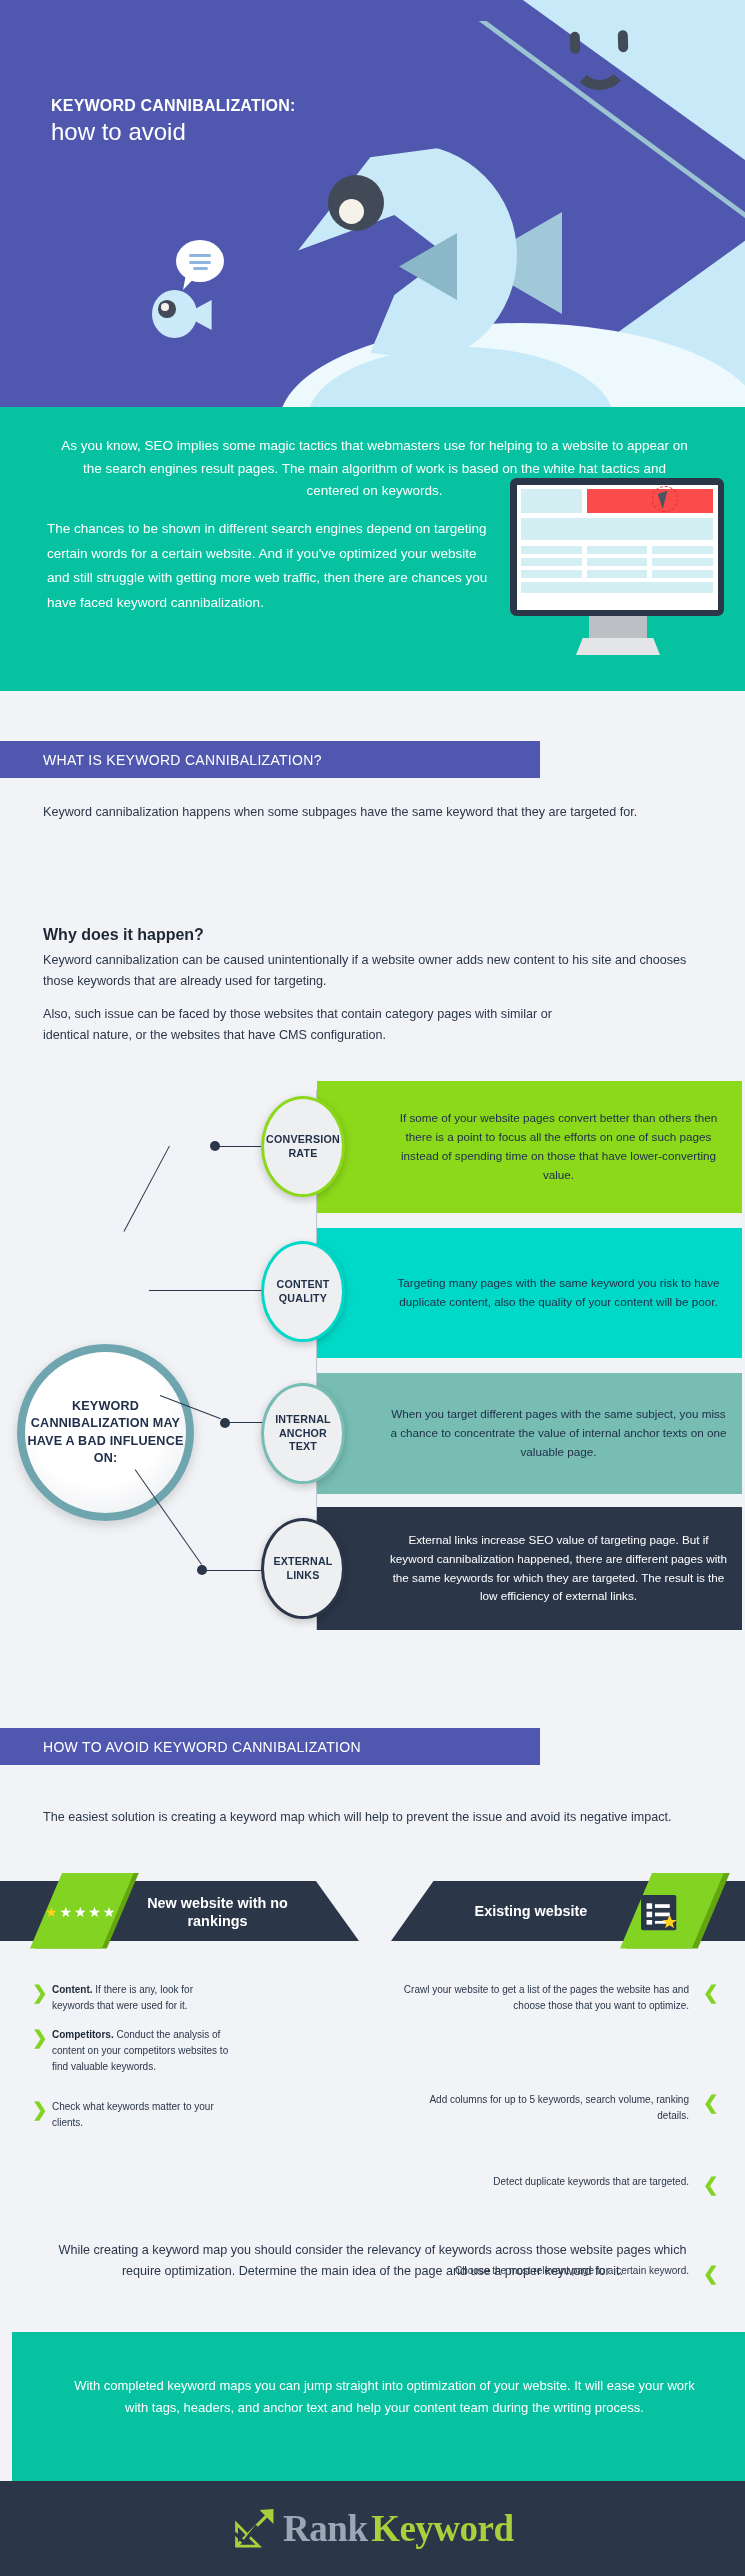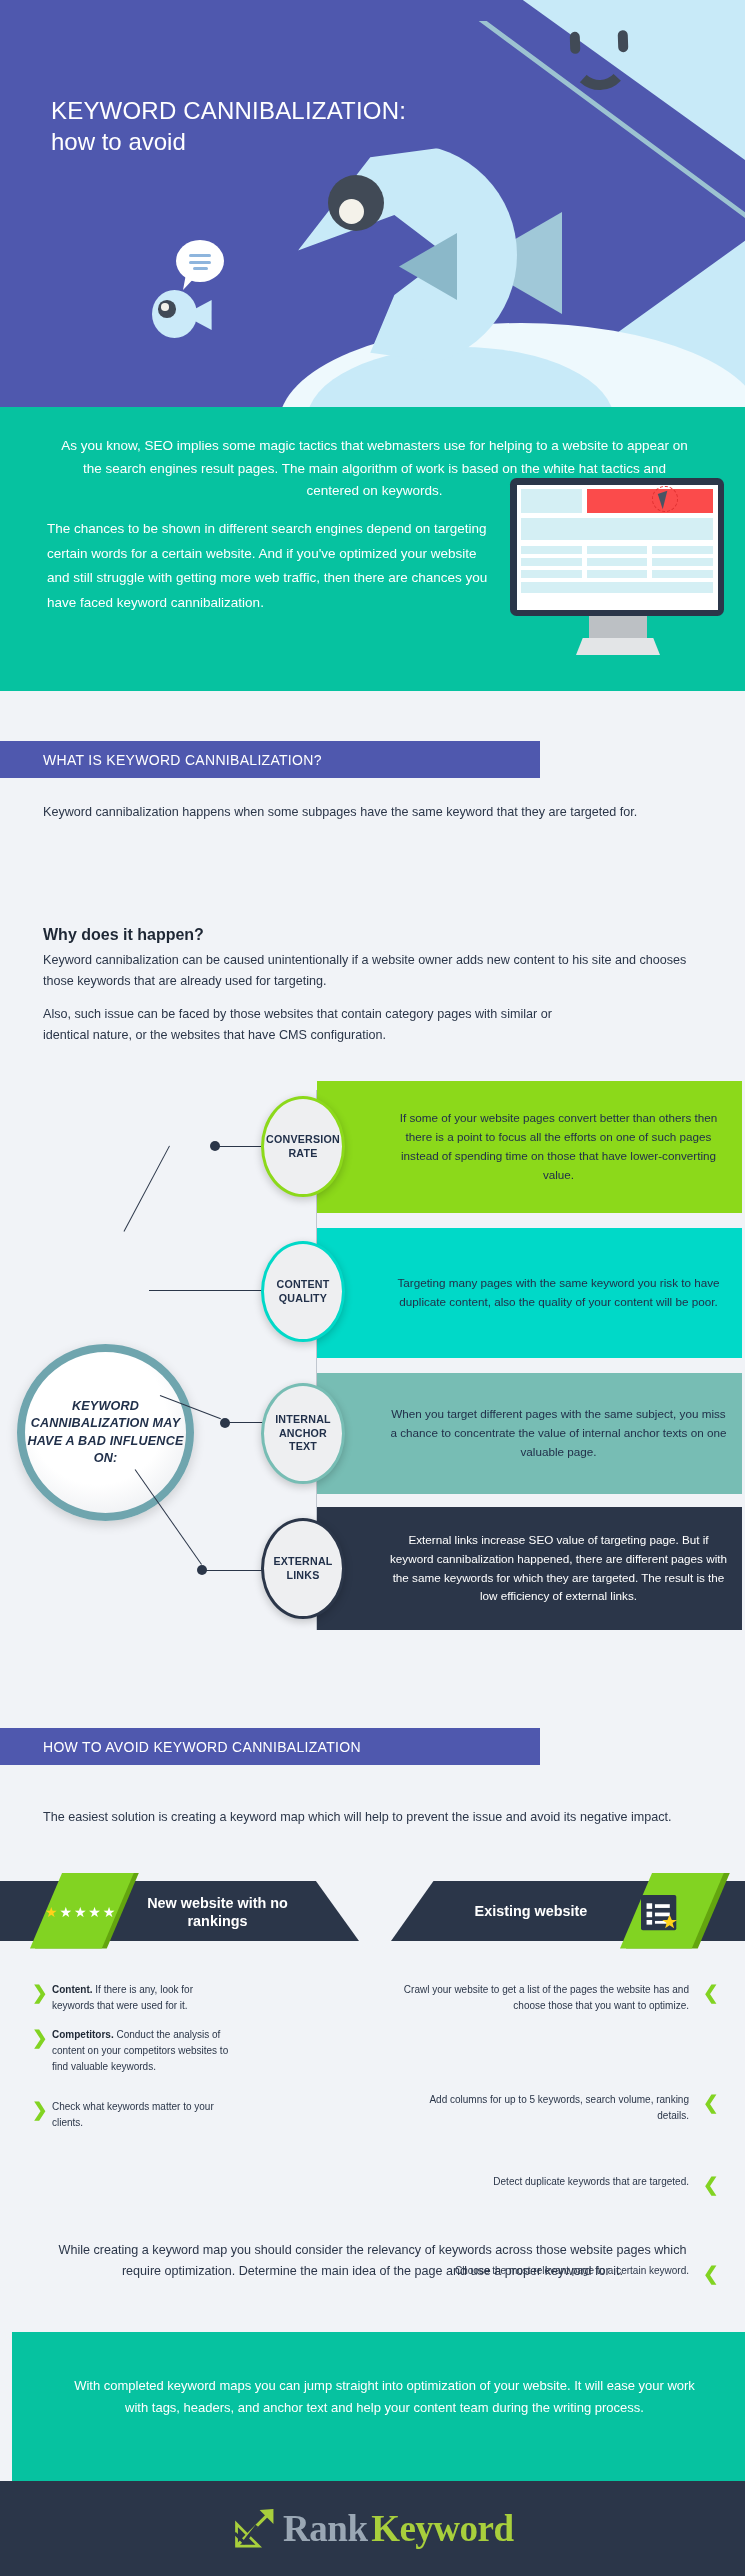--- a/index.html
+++ b/index.html
@@ -174,22 +174,22 @@
   .bubble-line.l3 { left: 193px; top: 267px; width: 15px; }
 
   .hero-title {
     position: absolute;
     left: 51px; top: 96px;
     width: 391px;
     color: #ffffff;
     z-index: 5;
   }
   .hero-title .l1 {
-    font-size: 24px;
-    font-weight: normal;
+    font-size: 16px;
+    font-weight: bold;
     letter-spacing: 0.2px;
     line-height: 1.25;
     display: block;
   }
   .hero-title .l2 {
     font-size: 24px;
     font-weight: normal;
     line-height: 1.3;
     display: block;
   }
@@ -310,21 +310,20 @@
     left: 17px; top: 282px;
     width: 177px; height: 177px;
     border-radius: 50%;
     background: radial-gradient(circle at 45% 40%, #ffffff 52%, #e2e5ea 100%);
     border: 8.4px solid #6fa5ae;
     display: flex;
     align-items: center;
     justify-content: flex-start;
     text-align: center;
     box-shadow: 0 3.7px 11.2px rgba(0,0,0,0.16);
-    font-style: italic;
   }
   .hub-text {
     color: #21304a;
     font-size: 12.6px;
     font-weight: bold;
     line-height: 1.38;
     letter-spacing: 0.2px;
   }
   .branch-box {
     position: absolute;

